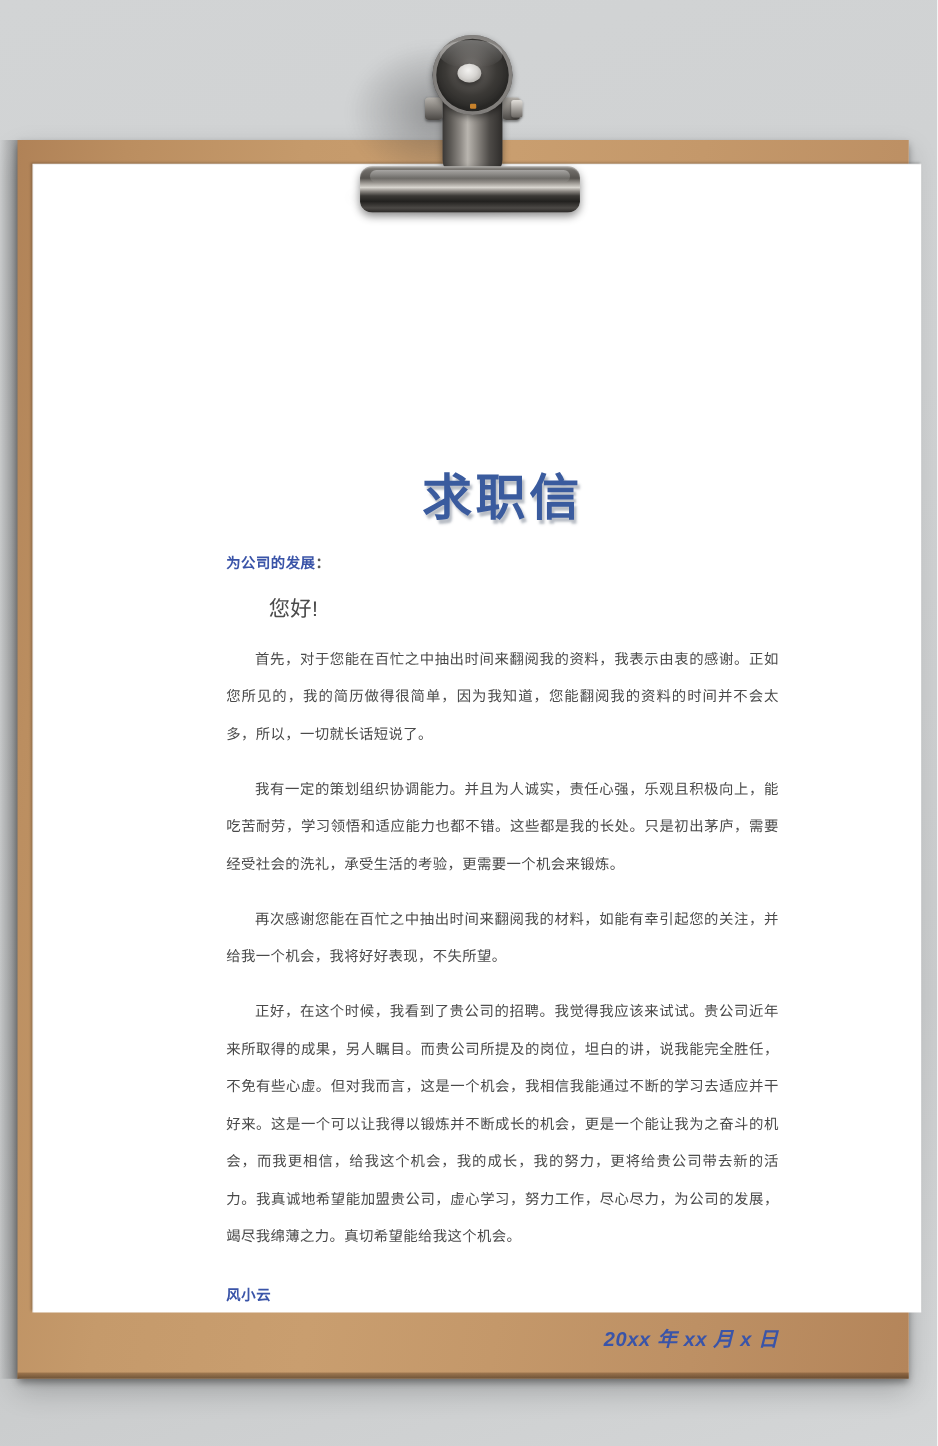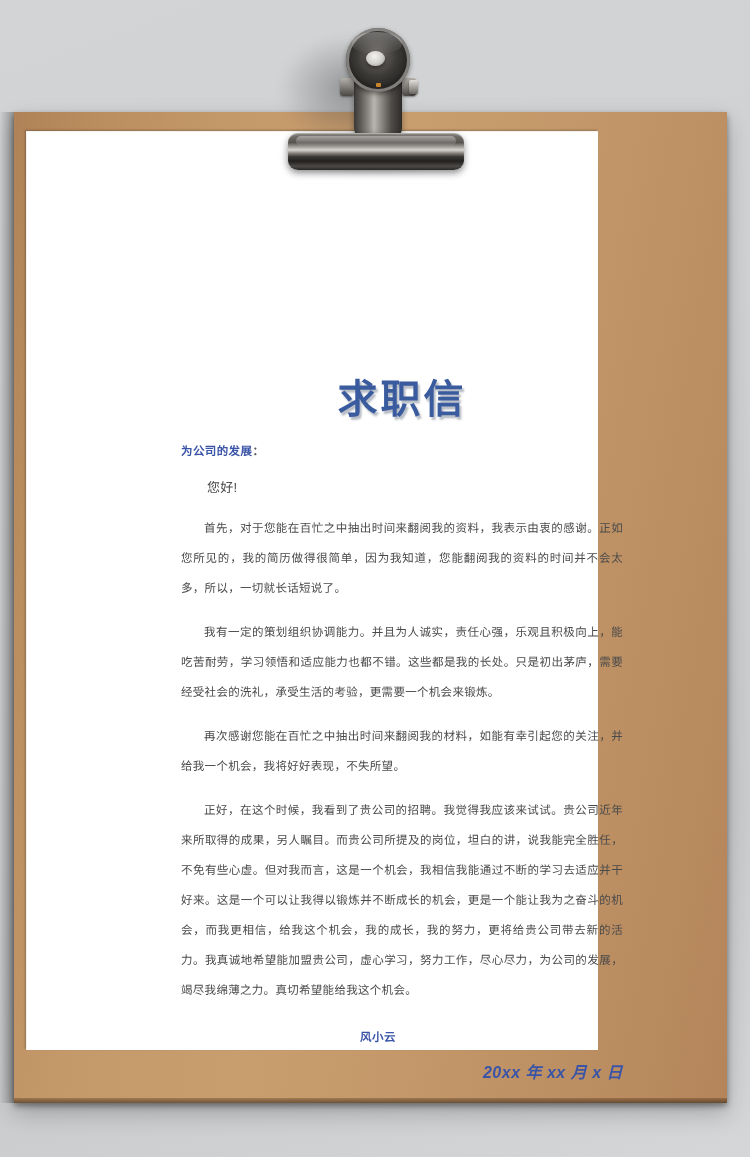--- a/index.html
+++ b/index.html
@@ -58,21 +58,21 @@
     width: 15px;
     height: 991px;
     background: linear-gradient(90deg, rgba(0,0,0,0.02), rgba(0,0,0,0.30));
   }
 
   
   #paper {
     position: absolute;
     left: 26px;
     top: 131px;
-    width: 572px;
+    width: 711px;
     height: 919px;
     background: #ffffff;
     box-shadow:
       inset 1px 1px 0 rgba(0,0,0,0.05),
       -1px -1px 2px rgba(0,0,0,0.25);
   }
 
   
   #clip {
     position: absolute;
@@ -235,21 +235,21 @@
     color: #3a54a8;
     letter-spacing: 0.4px;
   }
   .salutation .colon {
     color: #575757;
     font-weight: 700;
   }
   .greeting {
     margin: 16px 0 0 0;
     text-indent: 2em;
-    font-size: 13px;
+    font-size: 17px;
     line-height: 22px;
     color: #4a4a4a;
     letter-spacing: 0.3px;
   }
   .para {
     margin: 14px 0 0 0;
     text-indent: 2em;
     font-size: 11.5px;
     line-height: 30px;
     color: #4a4a4a;
@@ -261,21 +261,21 @@
     margin: 14px 0 0 0;
     text-indent: 2em;
     font-size: 11.5px;
     font-weight: 700;
     line-height: 22px;
     color: #3a54a8;
     letter-spacing: 0.4px;
   }
   .sign-name {
     margin: 22px 0 0 0;
-    text-align: center;
+    text-align: left;
     padding-right: 48px;
     font-size: 11.5px;
     font-weight: 700;
     line-height: 20px;
     color: #3a54a8;
     letter-spacing: 0.5px;
   }
   .sign-date {
     margin: 16px 0 0 0;
     text-align: right;

